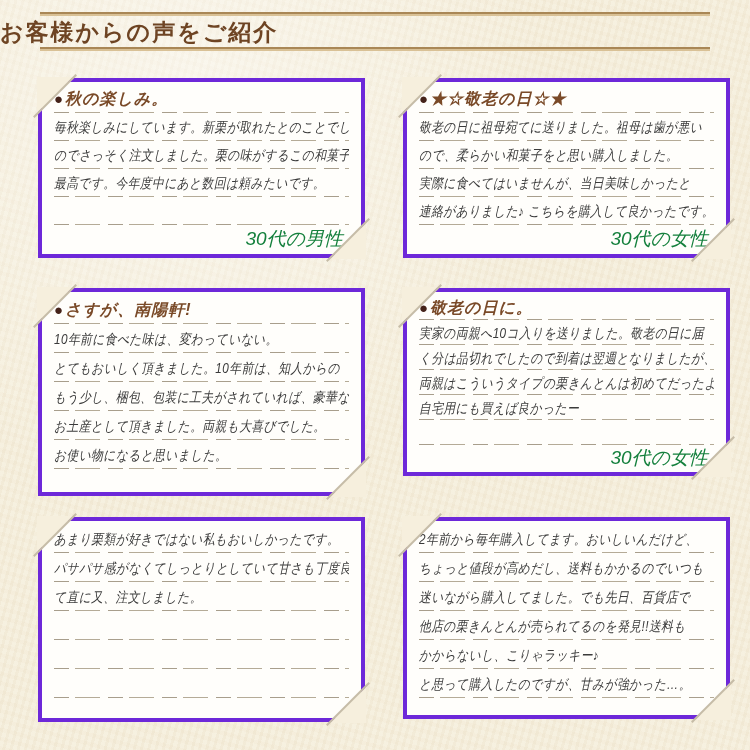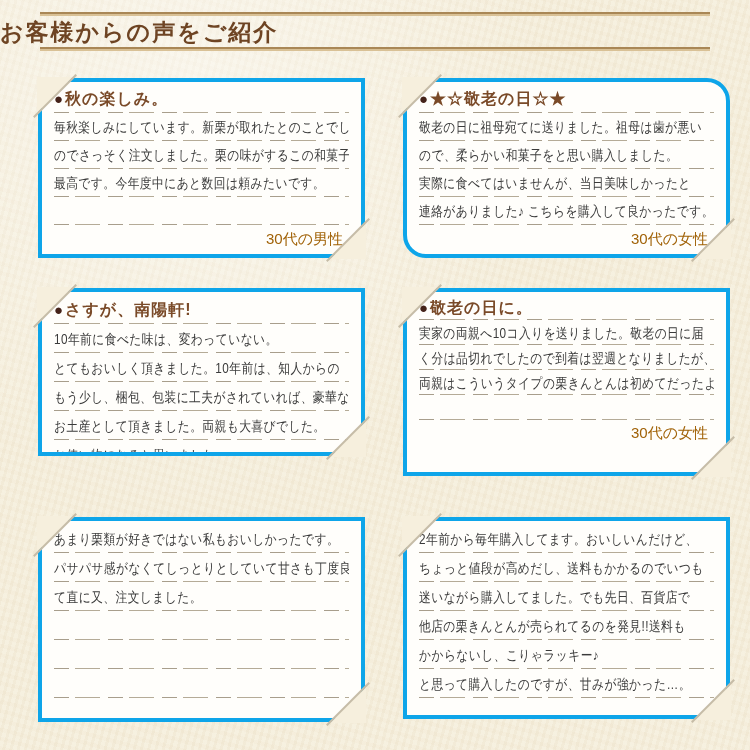--- a/index.html
+++ b/index.html
@@ -17,37 +17,37 @@
   .rule{position:absolute;left:40px;right:40px;height:2px;background:#a98756;box-shadow:0 2px 0 #d9c196;}
   .rule-top{top:12px;}
   .rule-bottom{top:47px;}
   .page-title{
     position:absolute;top:17px;left:0;width:100%;
     font-size:23px;font-weight:bold;color:#6e4423;letter-spacing:2px;margin:0;
   }
 
   
   .card{
-    position:absolute;background:#fffefb;border:4px solid #0ea5e9;box-sizing:border-box;
+    position:absolute;background:#fffefb;border:4px solid #6d28d9;box-sizing:border-box;font-style:italic;
   }
   #card0{left:38px;top:78px;width:327px;height:180px;}
-  #card1{left:403px;top:78px;width:327px;height:180px;border-radius:23px;}
-  #card2{left:38px;top:288px;width:327px;height:168px;}
+  #card1{left:403px;top:78px;width:327px;height:180px;}
+  #card2{left:38px;top:288px;width:327px;height:208px;}
   #card3{left:403px;top:288px;width:327px;height:188px;}
   #card4{left:38px;top:517px;width:327px;height:205px;}
   #card5{left:403px;top:517px;width:327px;height:202px;}
 
   .card-inner{position:absolute;left:0;top:0;right:0;bottom:0;padding:3px 12px 0;overflow:hidden;}
 
   .row,.trow{
     position:relative;white-space:nowrap;overflow:hidden;
     background-image:repeating-linear-gradient(90deg,#a89e8c 0 15px,rgba(0,0,0,0) 15px 21px,#b5ab97 21px 46px,rgba(0,0,0,0) 46px 54px);
     background-size:100% 1px;background-position:0 100%;background-repeat:no-repeat;
   }
-  .sig{background:none;text-align:right;padding-right:6px;font-size:15px;color:#a16207;}
+  .sig{background:none;text-align:right;padding-right:6px;font-size:19px;color:#15803d;}
 
   
   .rh28 .row,.rh28 .trow,.rh28 .sig{height:28px;line-height:28px;}
   .rh29 .row,.rh29 .trow,.rh29 .sig{height:29px;line-height:29px;}
   .rh25 .row,.rh25 .trow,.rh25 .sig{height:25px;line-height:25px;}
 
   .t{
     display:inline-block;transform:scaleX(0.84);transform-origin:0 50%;
     font-size:14px;color:#3b3b3b;letter-spacing:0.5px;
   }
@@ -118,20 +118,21 @@
 <div class="card" id="card3">
   <div class="fold tl"></div>
   <div class="foldline tl"></div>
   <div class="fold br"></div>
   <div class="foldline br"></div>
   <div class="card-inner rh25">
     <div class="trow"><span class="bullet">●</span><span class="ttl">敬老の日に。</span></div>
     <div class="row"><span class="t">実家の両親へ10コ入りを送りました。敬老の日に届</span></div>
     <div class="row"><span class="t">く分は品切れでしたので到着は翌週となりましたが、</span></div>
     <div class="row"><span class="t">両親はこういうタイプの栗きんとんは初めてだったよう</span></div>
+    <div class="row"><span class="t">自宅用にも買えば良かったー</span></div>
     <div class="row"><span class="t"></span></div>
     <div class="sig">30代の女性</div>
   </div>
 </div>
 
 <div class="card" id="card4">
   <div class="fold tl"></div>
   <div class="foldline tl"></div>
   <div class="fold br"></div>
   <div class="foldline br"></div>

